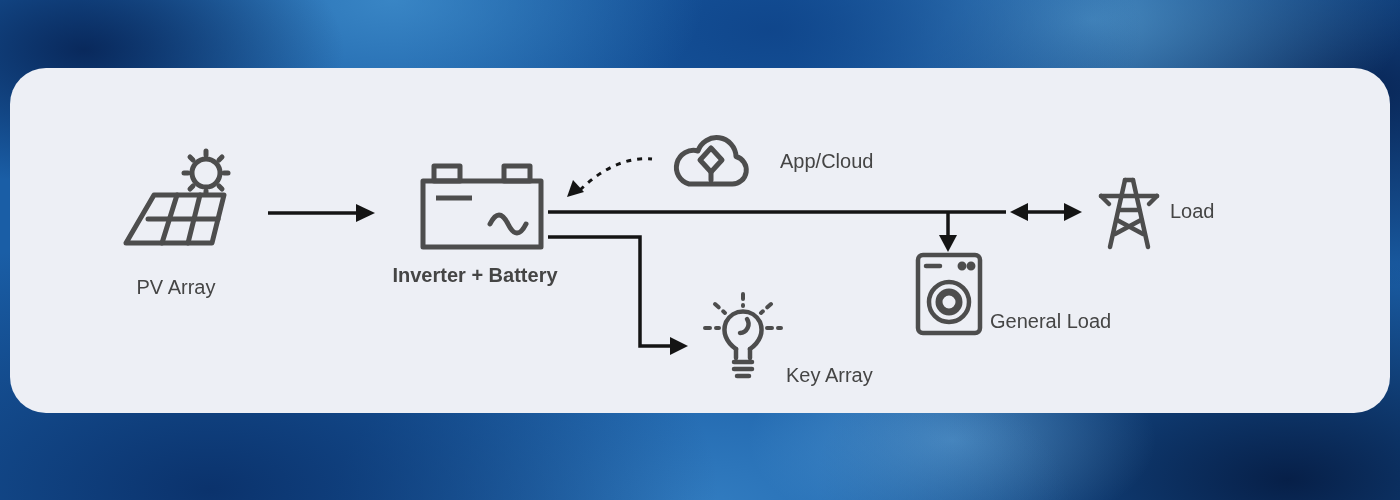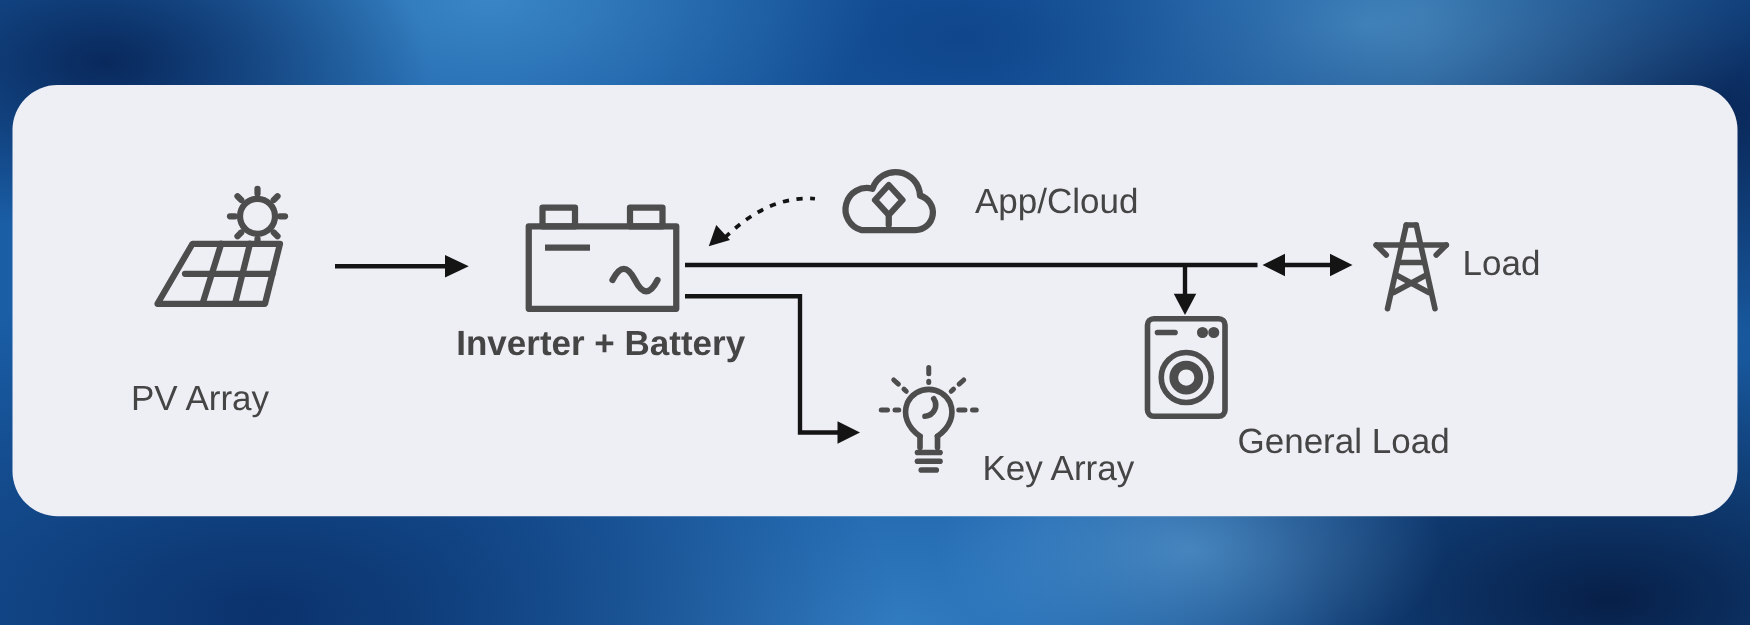--- a/index.html
+++ b/index.html
@@ -24,21 +24,21 @@
       radial-gradient(ellipse 300px 160px at 40% 55%, rgba(40,110,180,.5), transparent 60%);
   }
   .panel{
     position:absolute;left:10px;top:68px;width:1380px;height:345px;
     border-radius:36px;background:#edeff5;
   }
   .connectors{position:absolute;left:0;top:0;width:1400px;height:500px;pointer-events:none;}
   .icon{position:absolute;}
   .icon svg{display:block;}
   .label{
-    position:absolute;color:#454545;font-size:28px;line-height:30px;
+    position:absolute;color:#454545;font-size:20px;line-height:30px;
     white-space:nowrap;
   }
   .center{text-align:center;}
 </style>
 </head>
 <body>
 
 <div class="bg"></div>
 <div class="panel"></div>
 
@@ -144,23 +144,23 @@
     <path d="M41 63 C31 56 27 46 31 36 a19 19 0 0 1 34 0 c4 10 0 20 -10 27"></path>
     <path d="M52 33 a9 9 0 0 1 -7 14"></path>
     <line x1="41" y1="63" x2="41" y2="72"></line>
     <line x1="55" y1="63" x2="55" y2="72"></line>
     <line x1="39" y1="76" x2="57" y2="76"></line>
     <line x1="39" y1="83" x2="57" y2="83"></line>
     <line x1="42" y1="90" x2="54" y2="90"></line>
   </svg>
 </div>
 
-<div class="label center" style="left:80px;top:272px;width:160px;margin-top:32px;">PV Array</div>
+<div class="label center" style="left:96px;top:272px;width:160px;">PV Array</div>
 
 <div class="label center" style="left:365px;top:260px;width:220px;font-weight:bold;">Inverter + Battery</div>
 
 <div class="label" style="left:780px;top:146px;">App/Cloud</div>
 
 <div class="label" style="left:1170px;top:196px;">Load</div>
 
-<div class="label" style="left:990px;top:306px;margin-top:32px;">General Load</div>
+<div class="label" style="left:990px;top:306px;">General Load</div>
 
 <div class="label" style="left:786px;top:360px;">Key Array</div>
 
 </body></html>

